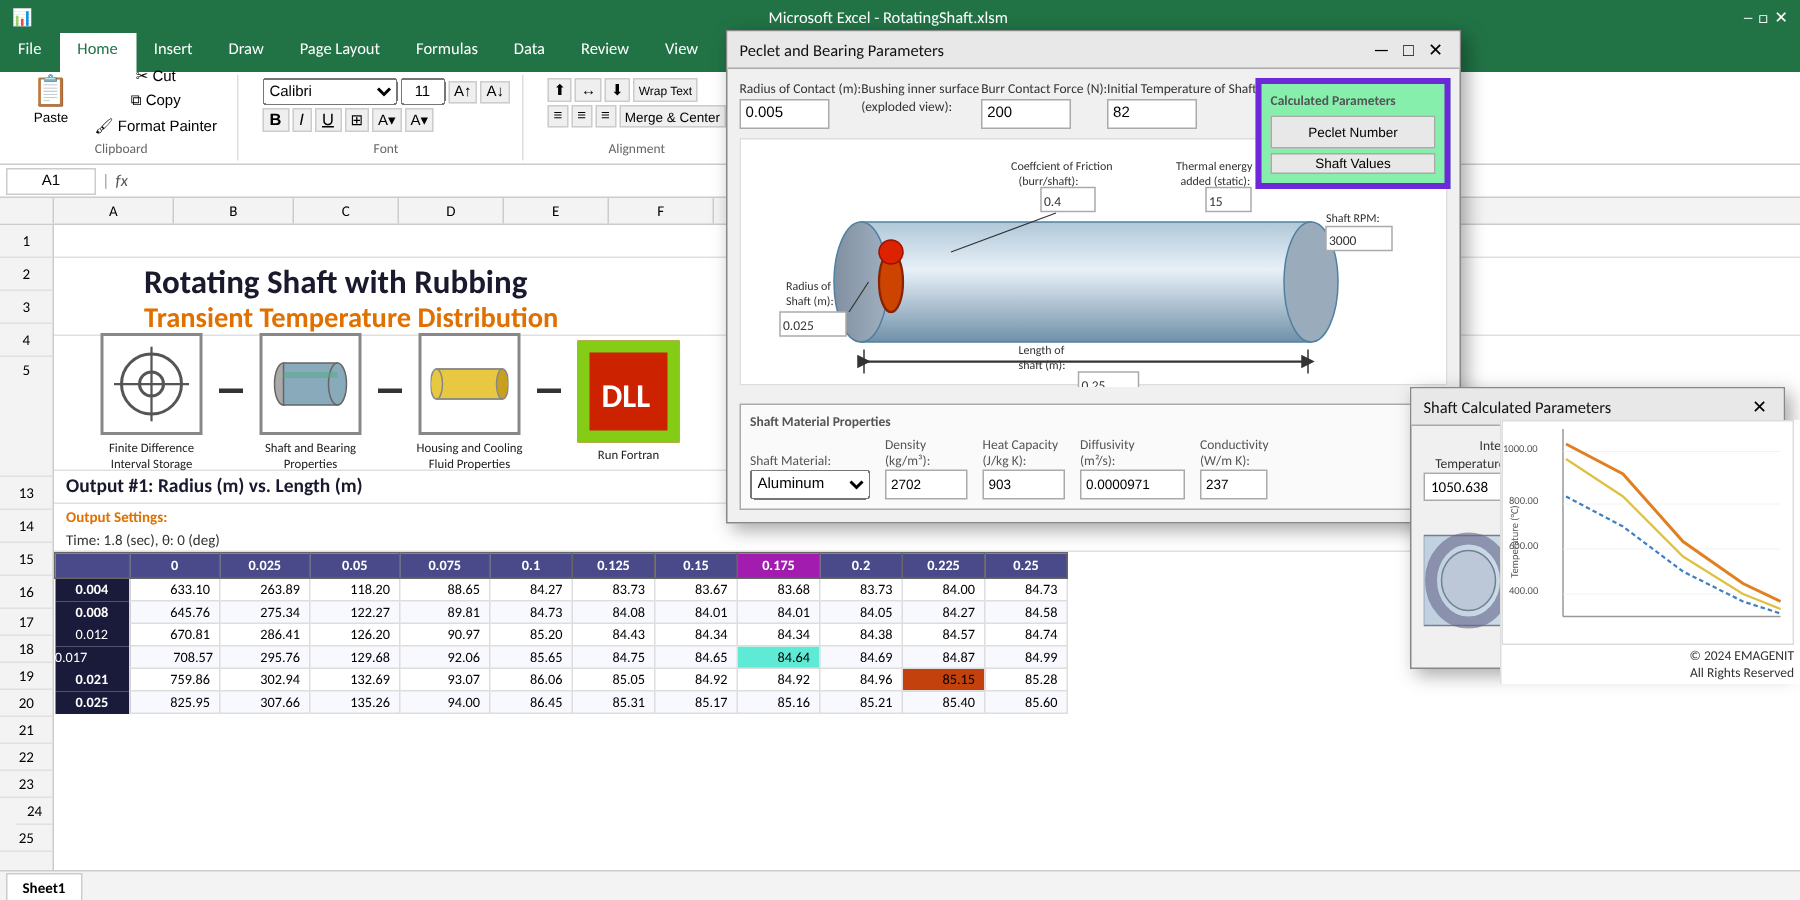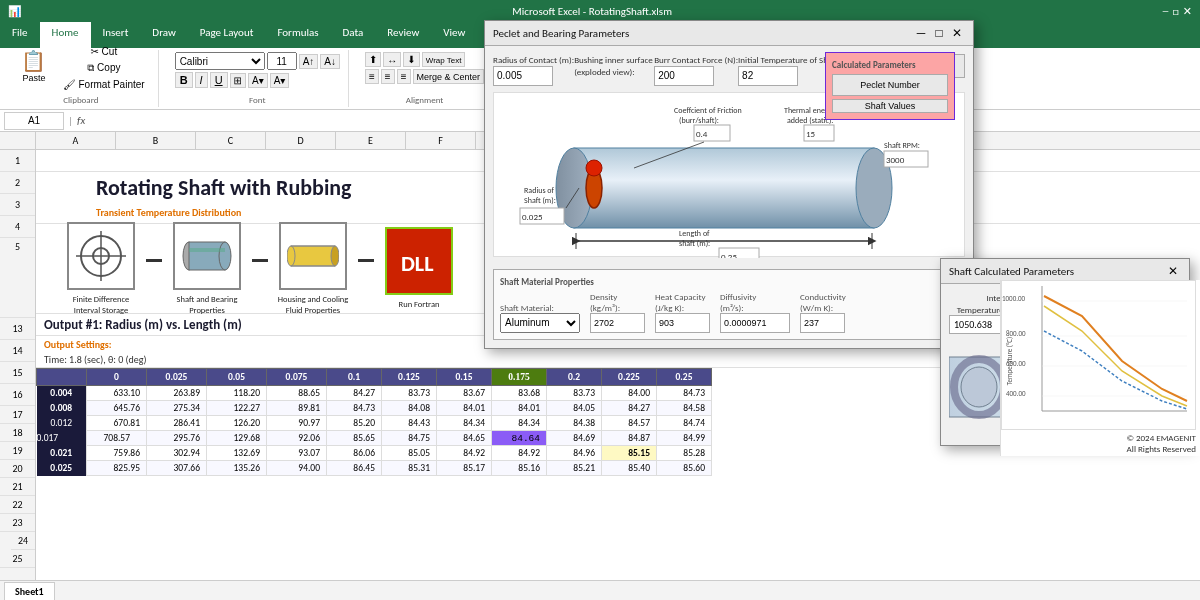--- a/index.html
+++ b/index.html
@@ -178,21 +178,21 @@
           <div style="height:18px;border-bottom:1px solid #e0e0e0;font-size:10px;text-align:center;line-height:18px;">25</div>
         </div>
 
         <div style="flex:1;overflow:hidden;position:relative;background:white;">
 
           <div style="height:22px;border-bottom:1px solid #e0e0e0;"></div>
           <div style="height:30px;display:flex;align-items:center;justify-content:flex-start;padding-left:60px;">
             <span style="font-size:22px;font-weight:bold;color:#1a1a2e;">Rotating Shaft with Rubbing</span>
           </div>
           <div style="height:22px;display:flex;align-items:center;justify-content:flex-start;padding-left:60px;border-bottom:1px solid #e0e0e0;">
-            <span style="font-size:10px;color:#e07000;font-weight:bold;">Transient Temperature Distribution</span>
+            <span style="font-size:19px;color:#e07000;font-weight:bold;">Transient Temperature Distribution</span>
           </div>
 
           <div style="height:90px;display:flex;align-items:center;padding:6px 20px;gap:0;border-bottom:1px solid #e0e0e0;">
 
             <div style="display:flex;flex-direction:column;align-items:center;width:90px;">
               <div style="width:68px;height:68px;border:2px solid #888;background:white;display:flex;align-items:center;justify-content:center;margin-bottom:4px;">
                 <svg width="50" height="50" viewBox="0 0 50 50">
                   <circle cx="25" cy="25" r="20" fill="none" stroke="#555" stroke-width="2"></circle>
                   <circle cx="25" cy="25" r="8" fill="none" stroke="#555" stroke-width="2"></circle>
                   <line x1="25" y1="0" x2="25" y2="50" stroke="#555" stroke-width="1.5"></line>
@@ -227,21 +227,21 @@
                   <line x1="4" y1="8" x2="48" y2="8" stroke="#888" stroke-width="1"></line>
                   <line x1="4" y1="28" x2="48" y2="28" stroke="#888" stroke-width="1"></line>
                 </svg>
               </div>
               <span style="font-size:8.5px;text-align:center;color:#222;line-height:1.2;">Housing and Cooling<br>Fluid Properties</span>
             </div>
 
             <div style="width:16px;height:3px;background:#333;margin-bottom:16px;"></div>
 
             <div style="display:flex;flex-direction:column;align-items:center;width:90px;">
-              <div style="width:68px;height:68px;display:flex;align-items:center;justify-content:center;margin-bottom:4px;background:#cc2200;border:2px solid #84cc16;">
+              <div style="width:68px;height:68px;display:flex;align-items:center;justify-content:center;margin-bottom:4px;background:#cc2200;border:8px solid #84cc16;">
                 <svg width="52" height="52" viewBox="0 0 52 52">
 
                   <text x="8" y="36" font-size="22" font-weight="bold" fill="white">DLL</text>
                 </svg>
               </div>
               <span style="font-size:8.5px;text-align:center;color:#222;line-height:1.2;">Run Fortran</span>
             </div>
           </div>
 
           <div style="height:22px;display:flex;align-items:center;padding-left:8px;border-bottom:1px solid #e0e0e0;">
@@ -259,21 +259,21 @@
               <thead>
                 <tr>
                   <th style="background:#4a4a8a;color:white;padding:2px 8px;border:1px solid #666;min-width:50px;"></th>
                   <th style="background:#4a4a8a;color:white;padding:2px 8px;border:1px solid #666;min-width:60px;">0</th>
                   <th style="background:#4a4a8a;color:white;padding:2px 8px;border:1px solid #666;min-width:60px;">0.025</th>
                   <th style="background:#4a4a8a;color:white;padding:2px 8px;border:1px solid #666;min-width:60px;">0.05</th>
                   <th style="background:#4a4a8a;color:white;padding:2px 8px;border:1px solid #666;min-width:60px;">0.075</th>
                   <th style="background:#4a4a8a;color:white;padding:2px 8px;border:1px solid #666;min-width:55px;">0.1</th>
                   <th style="background:#4a4a8a;color:white;padding:2px 8px;border:1px solid #666;min-width:55px;">0.125</th>
                   <th style="background:#4a4a8a;color:white;padding:2px 8px;border:1px solid #666;min-width:55px;">0.15</th>
-                  <th style="background:#4d7c0f;color:white;padding:2px 8px;border:1px solid #666;min-width:55px;font-family:Liberation Serif, serif;">0.175</th>
+                  <th style="background:#a21caf;color:white;padding:2px 8px;border:1px solid #666;min-width:55px;">0.175</th>
                   <th style="background:#4a4a8a;color:white;padding:2px 8px;border:1px solid #666;min-width:55px;">0.2</th>
                   <th style="background:#4a4a8a;color:white;padding:2px 8px;border:1px solid #666;min-width:55px;">0.225</th>
                   <th style="background:#4a4a8a;color:white;padding:2px 8px;border:1px solid #666;min-width:55px;">0.25</th>
                 </tr>
               </thead>
               <tbody id="data-tbody">
               <tr>
                     <td style="background: rgb(26, 26, 58); color: white; font-weight: bold; text-align: center;">0.004</td>
                     <td style="background: white; text-align: right; border: 1px solid rgb(221, 221, 221); padding: 1px 6px;">633.10</td>
                     <td style="background: white; text-align: right; border: 1px solid rgb(221, 221, 221); padding: 1px 6px;">263.89</td>
@@ -310,44 +310,44 @@
                     <td style="background: white; text-align: right; border: 1px solid rgb(221, 221, 221); padding: 1px 6px;">85.20</td>
                     <td style="background: white; text-align: right; border: 1px solid rgb(221, 221, 221); padding: 1px 6px;">84.43</td>
                     <td style="background: white; text-align: right; border: 1px solid rgb(221, 221, 221); padding: 1px 6px;">84.34</td>
                     <td style="background: white; text-align: right; border: 1px solid rgb(221, 221, 221); padding: 1px 6px;">84.34</td>
                     <td style="background: white; text-align: right; border: 1px solid rgb(221, 221, 221); padding: 1px 6px;">84.38</td>
                     <td style="background: white; text-align: right; border: 1px solid rgb(221, 221, 221); padding: 1px 6px;">84.57</td>
                     <td style="background: white; text-align: right; border: 1px solid rgb(221, 221, 221); padding: 1px 6px;">84.74</td>
                   </tr>
                   <tr>
                     <td style="background: rgb(26, 26, 58); color: white; font-weight: normal; text-align: left;">0.017</td>
-                    <td style="background: rgb(248, 248, 255); text-align: right; border: 1px solid rgb(221, 221, 221); padding: 1px 16px;">708.57</td>
+                    <td style="background: rgb(248, 248, 255); text-align: right; border: 1px solid rgb(221, 221, 221); padding: 1px 4px;">708.57</td>
                     <td style="background: rgb(248, 248, 255); text-align: right; border: 1px solid rgb(221, 221, 221); padding: 1px 6px;">295.76</td>
                     <td style="background: rgb(248, 248, 255); text-align: right; border: 1px solid rgb(221, 221, 221); padding: 1px 6px;">129.68</td>
                     <td style="background: rgb(248, 248, 255); text-align: right; border: 1px solid rgb(221, 221, 221); padding: 1px 6px;">92.06</td>
                     <td style="background: rgb(248, 248, 255); text-align: right; border: 1px solid rgb(221, 221, 221); padding: 1px 6px;">85.65</td>
                     <td style="background: rgb(248, 248, 255); text-align: right; border: 1px solid rgb(221, 221, 221); padding: 1px 6px;">84.75</td>
                     <td style="background: rgb(248, 248, 255); text-align: right; border: 1px solid rgb(221, 221, 221); padding: 1px 6px;">84.65</td>
-                    <td style="background: #8b5cf6; text-align: right; border: 1px solid rgb(221, 221, 221); padding: 1px 6px; font-family: Liberation Mono, monospace;">84.64</td>
+                    <td style="background: #5eead4; text-align: right; border: 1px solid rgb(221, 221, 221); padding: 1px 6px;">84.64</td>
                     <td style="background: rgb(248, 248, 255); text-align: right; border: 1px solid rgb(221, 221, 221); padding: 1px 6px;">84.69</td>
                     <td style="background: rgb(248, 248, 255); text-align: right; border: 1px solid rgb(221, 221, 221); padding: 1px 6px;">84.87</td>
                     <td style="background: rgb(248, 248, 255); text-align: right; border: 1px solid rgb(221, 221, 221); padding: 1px 6px;">84.99</td>
                   </tr>
                   <tr>
                     <td style="background: rgb(26, 26, 58); color: white; font-weight: bold; text-align: center;">0.021</td>
                     <td style="background: white; text-align: right; border: 1px solid rgb(221, 221, 221); padding: 1px 6px;">759.86</td>
                     <td style="background: white; text-align: right; border: 1px solid rgb(221, 221, 221); padding: 1px 6px;">302.94</td>
                     <td style="background: white; text-align: right; border: 1px solid rgb(221, 221, 221); padding: 1px 6px;">132.69</td>
                     <td style="background: white; text-align: right; border: 1px solid rgb(221, 221, 221); padding: 1px 6px;">93.07</td>
                     <td style="background: white; text-align: right; border: 1px solid rgb(221, 221, 221); padding: 1px 6px;">86.06</td>
                     <td style="background: white; text-align: right; border: 1px solid rgb(221, 221, 221); padding: 1px 6px;">85.05</td>
                     <td style="background: white; text-align: right; border: 1px solid rgb(221, 221, 221); padding: 1px 6px;">84.92</td>
                     <td style="background: white; text-align: right; border: 1px solid rgb(221, 221, 221); padding: 1px 6px;">84.92</td>
                     <td style="background: white; text-align: right; border: 1px solid rgb(221, 221, 221); padding: 1px 6px;">84.96</td>
-                    <td style="background: #fef9c3; text-align: right; border: 1px solid rgb(221, 221, 221); padding: 1px 6px; font-weight: bold;">85.15</td>
+                    <td style="background: #c2410c; text-align: right; border: 1px solid rgb(221, 221, 221); padding: 1px 6px;">85.15</td>
                     <td style="background: white; text-align: right; border: 1px solid rgb(221, 221, 221); padding: 1px 6px;">85.28</td>
                   </tr>
                   <tr>
                     <td style="background: rgb(26, 26, 58); color: white; font-weight: bold; text-align: center;">0.025</td>
                     <td style="background: rgb(248, 248, 255); text-align: right; border: 1px solid rgb(221, 221, 221); padding: 1px 6px;">825.95</td>
                     <td style="background: rgb(248, 248, 255); text-align: right; border: 1px solid rgb(221, 221, 221); padding: 1px 6px;">307.66</td>
                     <td style="background: rgb(248, 248, 255); text-align: right; border: 1px solid rgb(221, 221, 221); padding: 1px 6px;">135.26</td>
                     <td style="background: rgb(248, 248, 255); text-align: right; border: 1px solid rgb(221, 221, 221); padding: 1px 6px;">94.00</td>
                     <td style="background: rgb(248, 248, 255); text-align: right; border: 1px solid rgb(221, 221, 221); padding: 1px 6px;">86.45</td>
                     <td style="background: rgb(248, 248, 255); text-align: right; border: 1px solid rgb(221, 221, 221); padding: 1px 6px;">85.31</td>
@@ -496,21 +496,21 @@
               <div style="font-size:9px;color:#555;">Diffusivity<br>(m²/s):</div>
               <input style="width: 70px; height: 20px; border: 1px solid rgb(170, 170, 170); font-size: 9px; padding: 4px 3px;" value="0.0000971">
             </div>
             <div>
               <div style="font-size:9px;color:#555;">Conductivity<br>(W/m K):</div>
               <input style="width: 45px; height: 20px; border: 1px solid rgb(170, 170, 170); font-size: 9px; padding: 0px 3px;" value="237">
             </div>
           </div>
         </div>
 
-        <div style="position:absolute;top:6px;right:18px;width:130px;background:#fca5a5;border:1px solid #6d28d9;padding:6px;">
+        <div style="position:absolute;top:6px;right:6px;width:130px;background:#86efac;border:4px solid #6d28d9;padding:6px;">
           <div style="font-size:9px;color:#555;font-weight:bold;margin-bottom:4px;">Calculated Parameters</div>
           <button style="width:100%;height:22px;background:#e8e8e8;border:1px solid #aaa;cursor:pointer;font-size:9px;margin-bottom:3px;">Peclet Number</button>
           <button style="width:100%;height:14px;background:#e8e8e8;border:1px solid #aaa;cursor:pointer;font-size:9px;">Shaft Values</button>
         </div>
 
       </div>
     </div>
 
     <div class="shaft-calc-dialog">
       <div class="dialog-titlebar">

